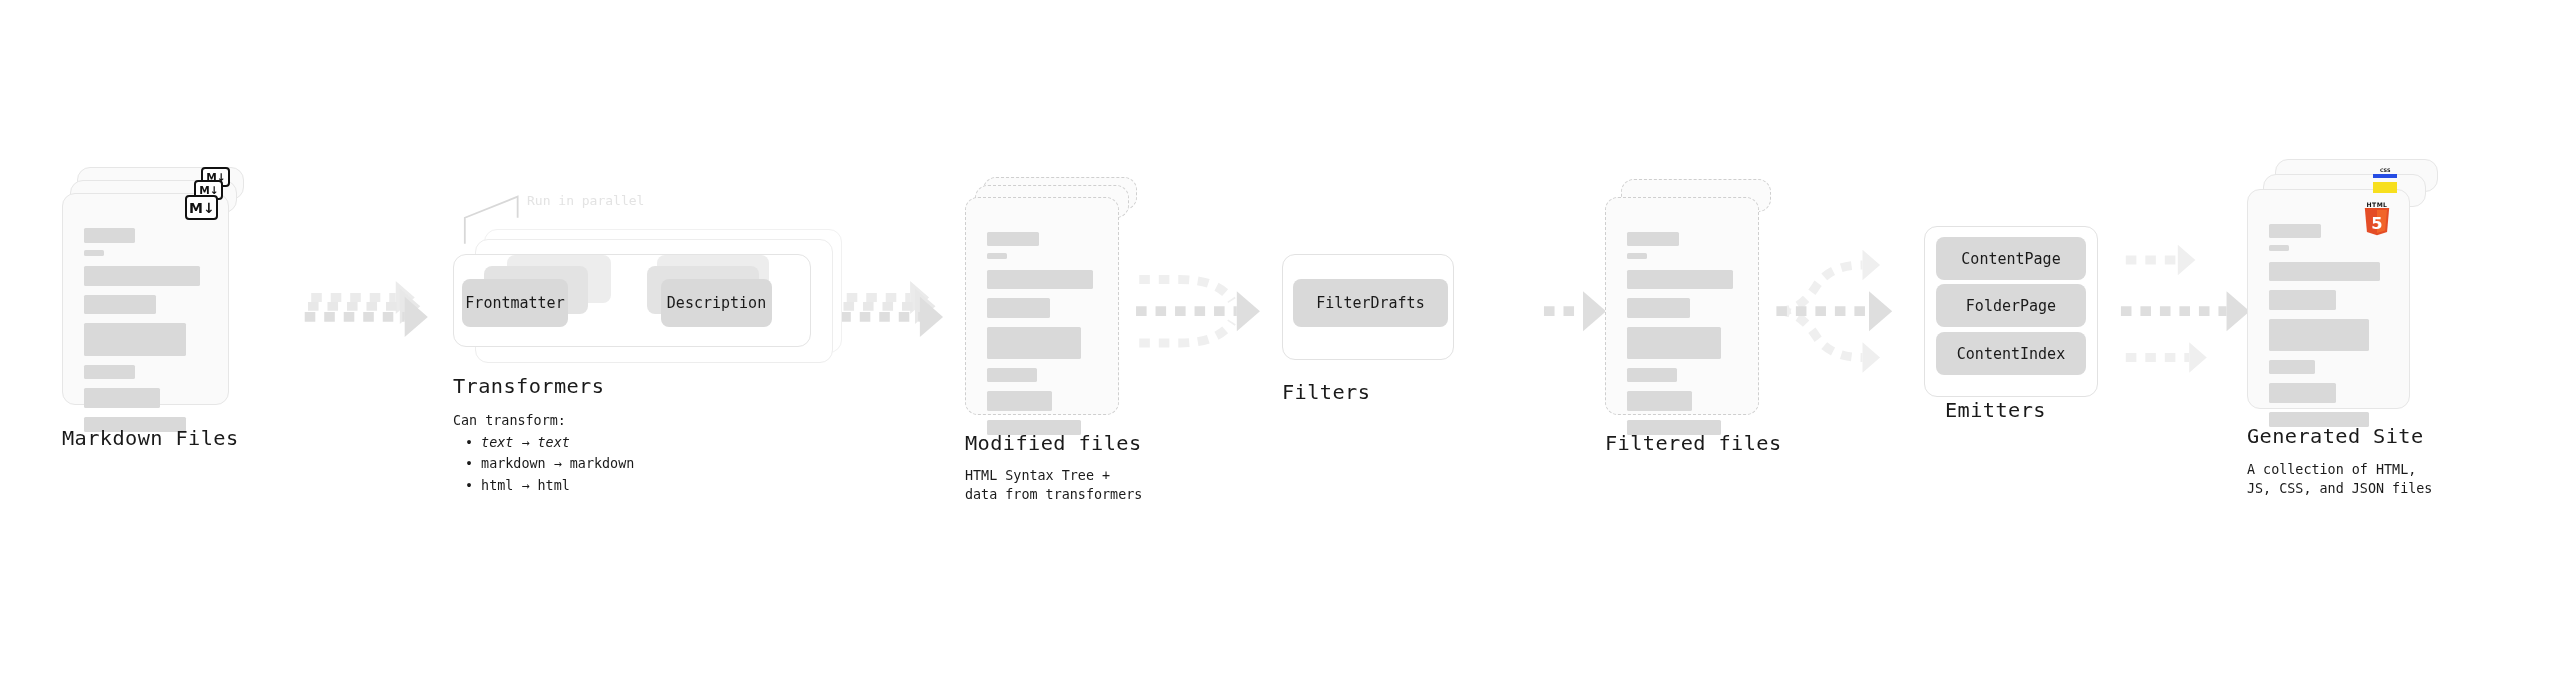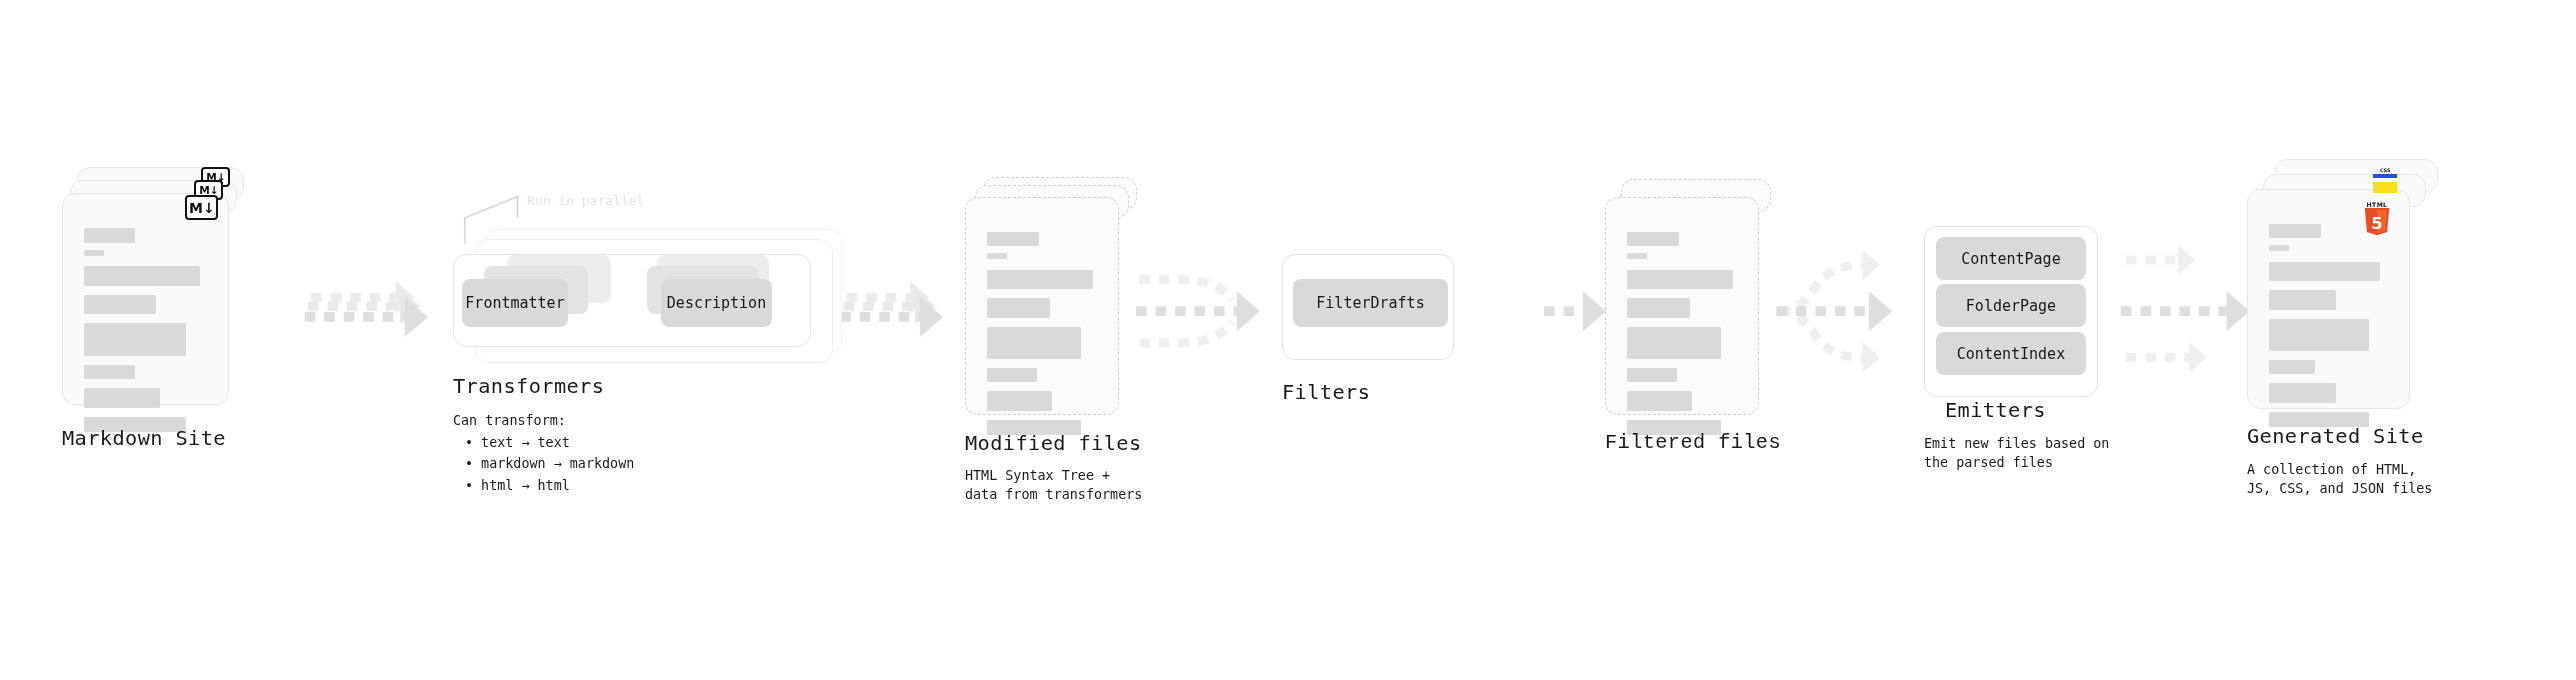--- a/index.html
+++ b/index.html
@@ -210,21 +210,21 @@
     </div>
     <div class="badge md-badge" style="left:194px;top:180px;width:25px;height:16.3px;border-width:2px;font-size:10.6px;">
       <span class="m">M</span>
         <span class="arw">↓</span>
     </div>
     <div class="badge md-badge" style="left:185px;top:195px;">
       <span class="m">M</span>
         <span class="arw">↓</span>
     </div>
   </div>
-  <div class="title" style="left:62px;top:426px;">Markdown Site</div>
+  <div class="title" style="left:62px;top:426px;">Markdown Files</div>
 
   <div class="stack">
 
     <div class="proc" style="left:484px;top:229px;width:358px;height:124px;border-color:#f1f1f1;"></div>
     <div class="proc" style="left:475px;top:239px;width:358px;height:124px;border-color:#ededed;"></div>
     <div class="proc" style="left:453px;top:254px;width:358px;height:93px;border-color:#e4e4e4;"></div>
 
     <div class="chip g1" style="left:507px;top:255px;width:104px;height:48px;"></div>
     <div class="chip g1" style="left:657px;top:255px;width:112px;height:48px;"></div>
     <div class="chip g2" style="left:484px;top:266px;width:104px;height:48px;"></div>
@@ -234,21 +234,21 @@
       <span>Frontmatter</span>
     </div>
     <div class="chip" style="left:661px;top:279px;width:111px;height:48px;font-size:15px;">
       <span>Description</span>
     </div>
   </div>
   <div class="ghost" style="left:527px;top:193px;">Run in parallel</div>
 
   <div class="title" style="left:453px;top:374px;">Transformers</div>
   <div class="sub" style="left:453px;top:411px;">Can transform:</div>
-  <div class="sub" style="left:465px;top:433px;">• text → text</div>
+  <div class="sub" style="left:465px;top:433px;font-style:italic;">• text → text</div>
   <div class="sub" style="left:465px;top:454px;">• markdown → markdown</div>
   <div class="sub" style="left:465px;top:476px;">• html → html</div>
 
   <div class="stack">
     <div class="card dashed" style="left:983px;top:177px;width:154px;height:32.5px;"></div>
     <div class="card dashed" style="left:975px;top:185px;width:154px;height:32.5px;"></div>
     <div class="card dashed" style="left:965px;top:197px;width:154px;height:218px;">
       <div class="lines">
         <div class="bar" style="width:52px;height:14px;"></div>
         <div class="bar" style="width:19.5px;height:5.7px;margin-bottom:10.6px;"></div>
@@ -281,37 +281,35 @@
         <div class="bar" style="width:19.5px;height:5.7px;margin-bottom:10.6px;"></div>
         <div class="bar" style="width:106px;height:19.5px;margin-bottom:9px;"></div>
         <div class="bar" style="width:63px;height:19.5px;margin-bottom:9px;"></div>
         <div class="bar" style="width:94px;height:32.5px;margin-bottom:9px;"></div>
         <div class="bar" style="width:50px;height:14px;margin-bottom:9px;"></div>
         <div class="bar" style="width:65px;height:19.5px;margin-bottom:9px;"></div>
         <div class="bar" style="width:94px;height:15.4px;"></div>
       </div>
     </div>
   </div>
-  <div class="title" style="left:1605px;top:431px;font-family:Liberation Mono, monospace;">Filtered files</div>
+  <div class="title" style="left:1605px;top:431px;">Filtered files</div>
 
   <div class="stack">
     <div class="proc" style="left:1924px;top:226px;width:174px;height:171px;"></div>
     <div class="chip" style="left:1936px;top:237px;width:150px;height:43px;font-size:15px;">
       <span>ContentPage</span>
     </div>
     <div class="chip" style="left:1936px;top:284px;width:150px;height:43px;font-size:15px;">
       <span>FolderPage</span>
     </div>
     <div class="chip" style="left:1936px;top:332px;width:150px;height:43px;font-size:15px;">
       <span>ContentIndex</span>
     </div>
   </div>
   <div class="title" style="left:1924px;top:398px;margin-left:21px;">Emitters</div>
-  <div class="sub" style="left:1924px;top:434px;">Emit new files based on
-the parsed files</div>
 
   <div class="stack">
     <div class="card" style="left:2275px;top:159px;width:163px;height:32.5px;"></div>
     <div class="card" style="left:2263px;top:174px;width:163px;height:32.5px;"></div>
     <div class="card" style="left:2247px;top:189px;width:163px;height:220px;">
       <div class="lines">
         <div class="bar" style="width:52px;height:14px;"></div>
         <div class="bar" style="width:19.5px;height:5.7px;margin-bottom:10.6px;"></div>
         <div class="bar" style="width:111px;height:19.5px;margin-bottom:9px;"></div>
         <div class="bar" style="width:67px;height:19.5px;margin-bottom:9px;"></div>

